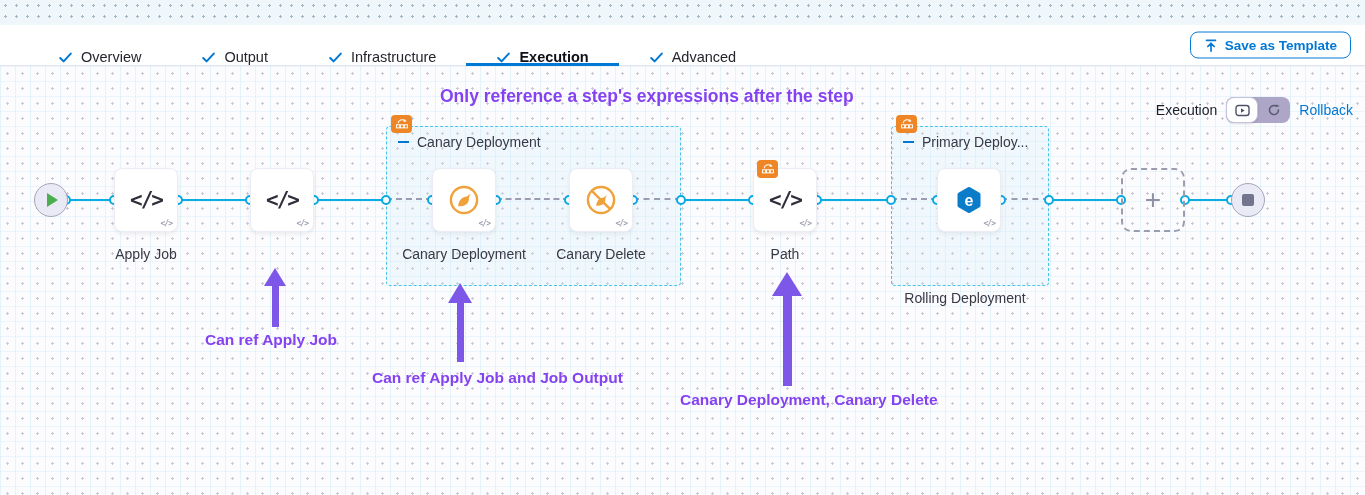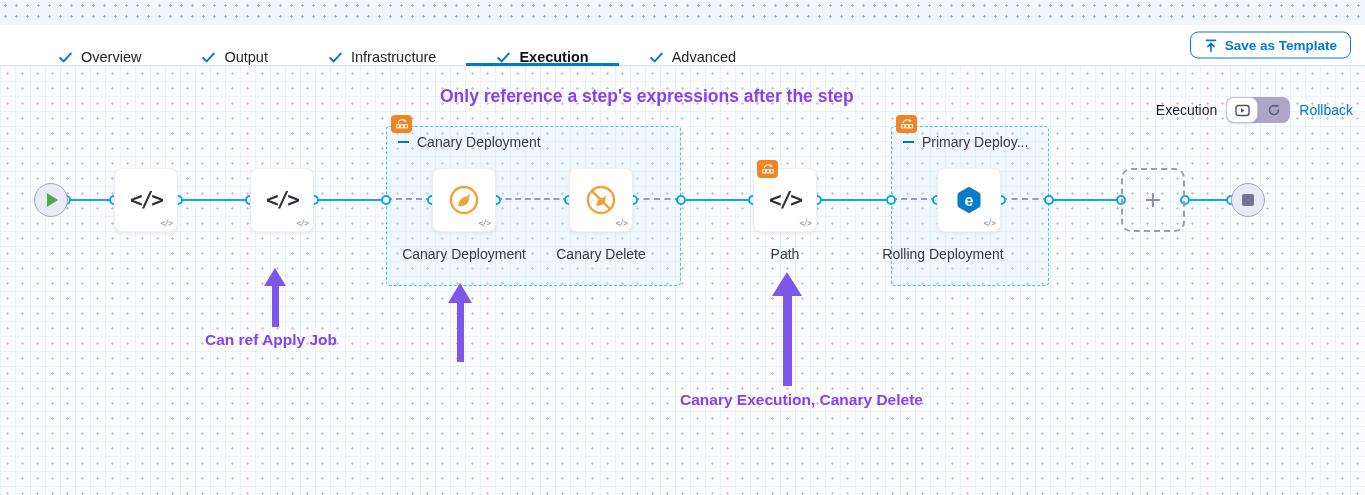--- a/index.html
+++ b/index.html
@@ -262,20 +262,21 @@
   <div class="conn" style="left:1226px;"></div>
 
   <div class="round-node" style="left:34px;">
     <span class="play-tri"></span>
   </div>
 
   <div class="card" style="left:114px;">
     <span class="code-glyph">&lt;/&gt;</span>
     <span class="corner-glyph">&lt;/&gt;</span>
   </div>
+  <div class="node-label" style="left:71px;">Apply Job</div>
 
   <div class="card" style="left:250px;">
     <span class="code-glyph">&lt;/&gt;</span>
     <span class="corner-glyph">&lt;/&gt;</span>
   </div>
 
   <div class="card" style="left:432px;">
     <svg width="34" height="34" viewBox="0 0 32 32">
       <circle cx="16" cy="16" r="12.3" stroke="#F0A13A" stroke-width="2.3" fill="none"></circle>
       <path d="M10.5 21.8c.3-5 3.5-8.5 8.2-9l3.6-2.7-1.7 3.6c.6 4.7-2.7 8.1-7.8 8.1z" fill="#F0A13A"></path>
@@ -300,21 +301,21 @@
   </div>
   <div class="node-label" style="left:710px;">Path</div>
 
   <div class="card" style="left:937px;">
     <svg width="32" height="32" viewBox="0 0 32 32">
       <path d="M16 5L25.5 10.5V21.5L16 27L6.5 21.5V10.5Z" fill="#0A7CC9" stroke="#0A7CC9" stroke-width="4" stroke-linejoin="round"></path>
       <text x="16" y="21.5" text-anchor="middle" font-size="16" font-weight="bold" fill="#ffffff" font-family="Liberation Sans, sans-serif">e</text>
     </svg>
     <span class="corner-glyph">&lt;/&gt;</span>
   </div>
-  <div class="node-label" style="left:868px;">Rolling&nbsp;Deployment</div>
+  <div class="node-label" style="left:890px;margin-top:44px;">Rolling&nbsp;Deployment</div>
 
   <div class="add-card" style="left:1121px;">
     <span class="plus-glyph">+</span>
   </div>
 
   <div class="round-node" style="left:1231px;">
     <span class="stop-sq"></span>
   </div>
 
   <div class="badge" style="left:391px; top:49px;">
@@ -352,17 +353,18 @@
   <div class="arrow a2" style="left:448px; top:217px;">
     <span class="head"></span>
       <span class="stem"></span>
   </div>
   <div class="arrow a3" style="left:772px; top:206px;">
     <span class="head"></span>
       <span class="stem"></span>
   </div>
 
   <div class="ann-text" style="left:205px; top:264px;">Can ref Apply Job</div>
+  <div class="ann-text" style="left:372px; top:302px;">Can ref Apply Job and Job Output</div>
   <div class="ann-text" style="left:680px; top:324px;">
-    <div>Canary Execution, Canary Delete</div>
+    <div>Canary Deployment, Canary Delete</div>
   </div>
 
 </div>
 
 </body></html>

